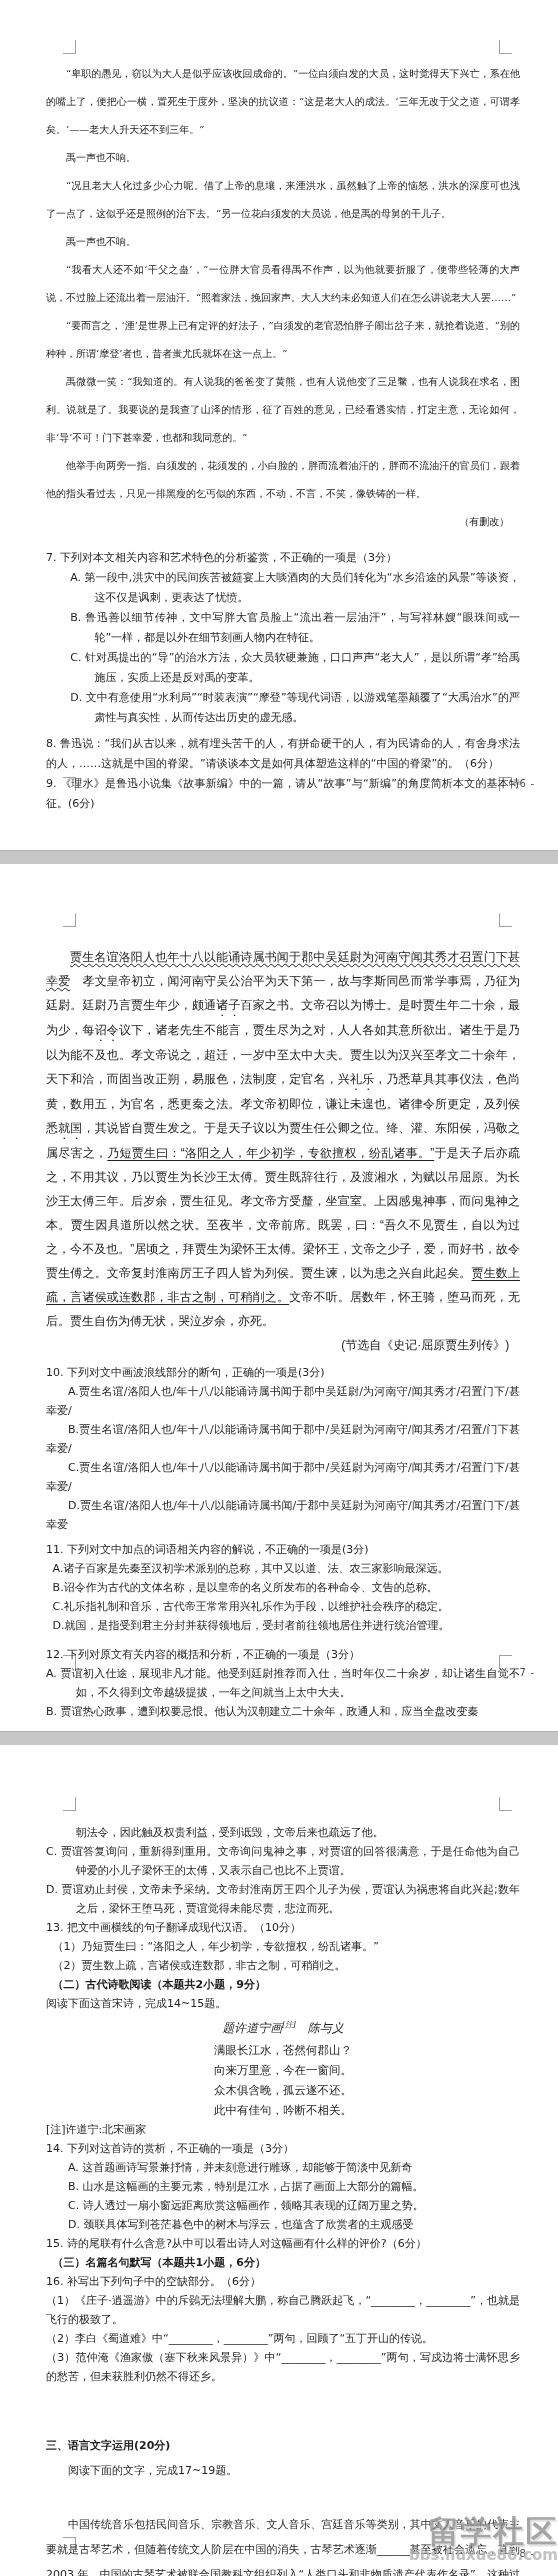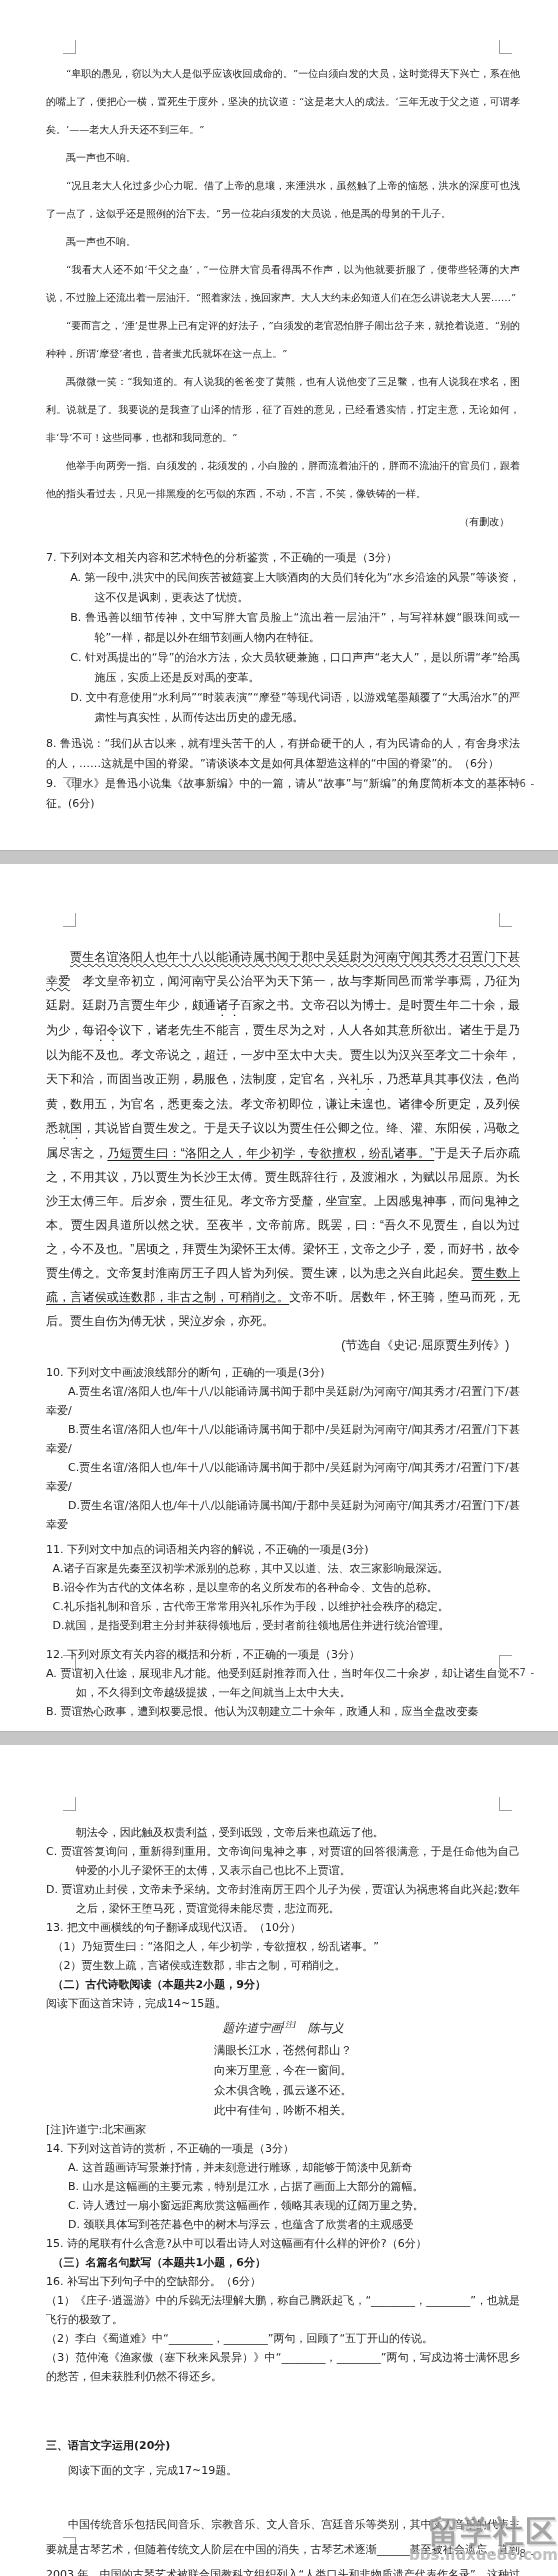--- a/index.html
+++ b/index.html
@@ -67,21 +67,21 @@
   <div class="mark t r"></div>
   <div class="mark b l"></div>
   <div class="mark b r"></div>
   <div class="content">
     <p class="story ind">“卑职的愚见，窃以为大人是似乎应该收回成命的。”一位白须白发的大员，这时觉得天下兴亡，系在他的嘴上了，便把心一横，置死生于度外，坚决的抗议道：“这是老大人的成法。‘三年无改于父之道，可谓孝矣。’——老大人升天还不到三年。”</p>
     <p class="story ind">禹一声也不响。</p>
     <p class="story ind">“况且老大人化过多少心力呢。借了上帝的息壤，来湮洪水，虽然触了上帝的恼怒，洪水的深度可也浅了一点了，这似乎还是照例的治下去。”另一位花白须发的大员说，他是禹的母舅的干儿子。</p>
     <p class="story ind">禹一声也不响。</p>
     <p class="story ind">“我看大人还不如‘干父之蛊’，”一位胖大官员看得禹不作声，以为他就要折服了，便带些轻薄的大声说，不过脸上还流出着一层油汗。“照着家法，挽回家声。大人大约未必知道人们在怎么讲说老大人罢……”</p>
     <p class="story ind">“要而言之，‘湮’是世界上已有定评的好法子，”白须发的老官恐怕胖子闹出岔子来，就抢着说道。“别的种种，所谓‘摩登’者也，昔者蚩尤氏就坏在这一点上。”</p>
-    <p class="story ind">禹微微一笑：“我知道的。有人说我的爸爸变了黄熊，也有人说他变了三足鳖，也有人说我在求名，图利。说就是了。我要说的是我查了山泽的情形，征了百姓的意见，已经看透实情，打定主意，无论如何，非‘导’不可！这些同事，也都和我同意的。”</p>
+    <p class="story ind">禹微微一笑：“我知道的。有人说我的爸爸变了黄熊，也有人说他变了三足鳖，也有人说我在求名，图利。说就是了。我要说的是我查了山泽的情形，征了百姓的意见，已经看透实情，打定主意，无论如何，非‘导’不可！门下甚幸爱，也都和我同意的。”</p>
     <p class="story ind">他举手向两旁一指。白须发的，花须发的，小白脸的，胖而流着油汗的，胖而不流油汗的官员们，跟着他的指头看过去，只见一排黑瘦的乞丐似的东西，不动，不言，不笑，像铁铸的一样。</p>
     <p class="story right">（有删改）</p>
     <p class="q mt12">7. 下列对本文相关内容和艺术特色的分析鉴赏，不正确的一项是（3分）</p>
     <p class="q hang">A. 第一段中,洪灾中的民间疾苦被筵宴上大啖酒肉的大员们转化为“水乡沿途的风景”等谈资，这不仅是讽刺，更表达了忧愤。</p>
     <p class="q hang">B. 鲁迅善以细节传神，文中写胖大官员脸上“流出着一层油汗”，与写祥林嫂“眼珠间或一轮”一样，都是以外在细节刻画人物内在特征。</p>
     <p class="q hang">C. 针对禹提出的“导”的治水方法，众大员软硬兼施，口口声声“老大人”，是以所谓“孝”给禹施压，实质上还是反对禹的变革。</p>
     <p class="q hang">D. 文中有意使用“水利局”“时装表演”“摩登”等现代词语，以游戏笔墨颠覆了“大禹治水”的严肃性与真实性，从而传达出历史的虚无感。</p>
     <p class="q mt8">8. 鲁迅说：“我们从古以来，就有埋头苦干的人，有拼命硬干的人，有为民请命的人，有舍身求法的人，……这就是中国的脊梁。”请谈谈本文是如何具体塑造这样的“中国的脊梁”的。（6分）</p>
     <p class="q">9. 《理水》是鲁迅小说集《故事新编》中的一篇，请从“故事”与“新编”的角度简析本文的基本特征。(6分)</p>
 

